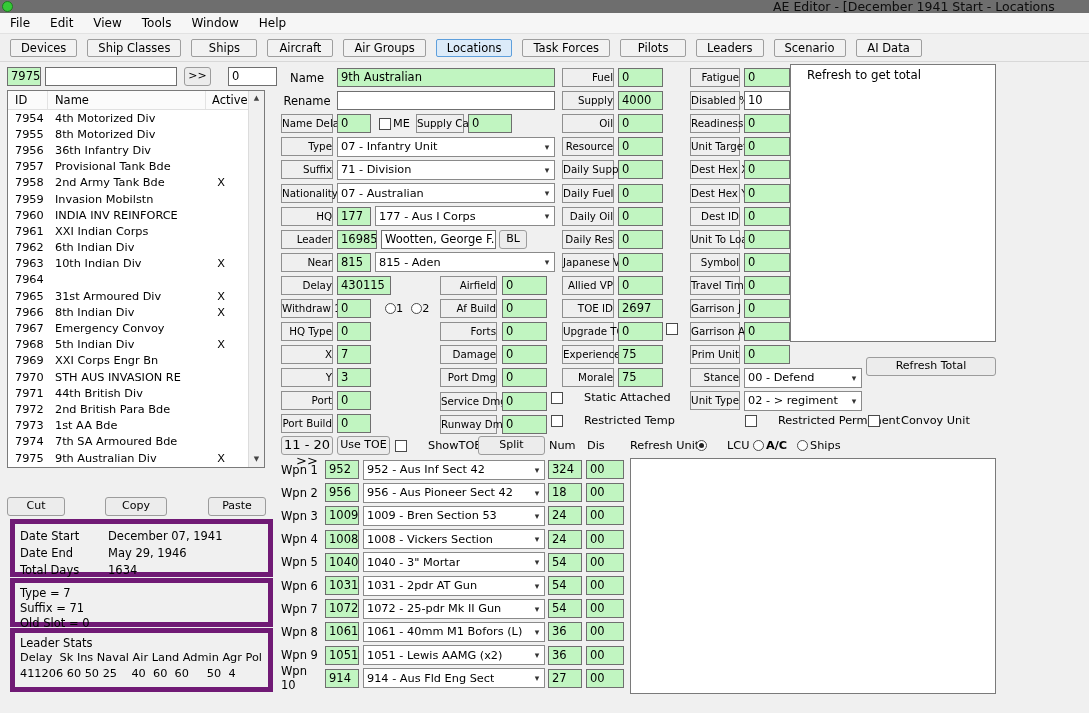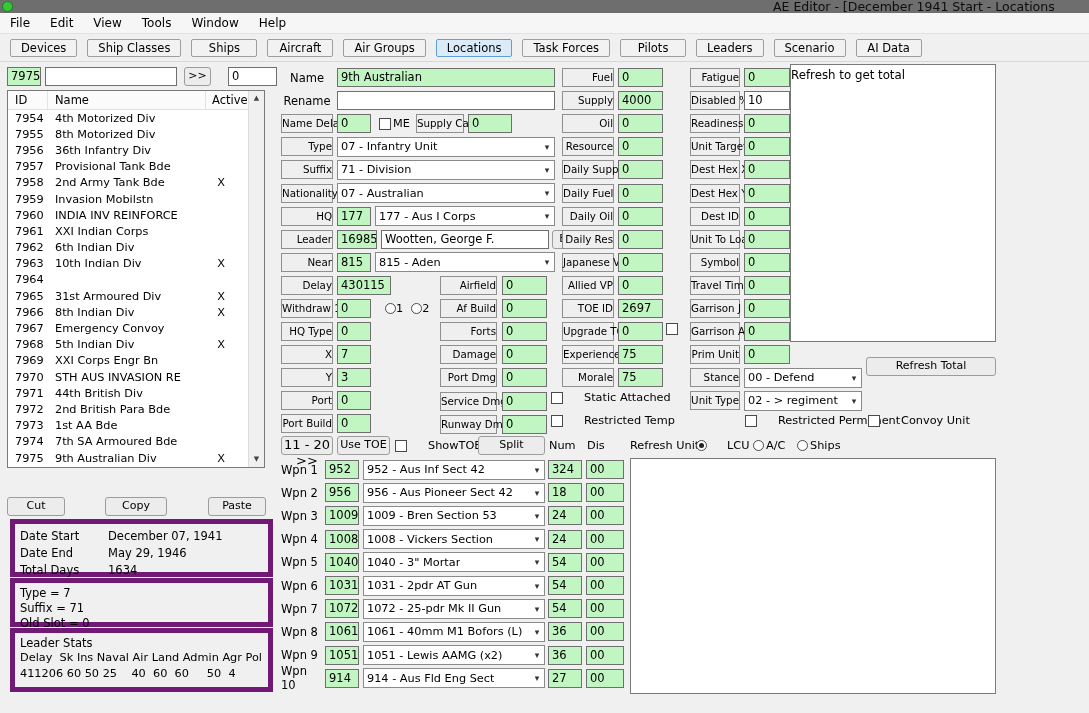--- a/index.html
+++ b/index.html
@@ -25,21 +25,21 @@
   .combo { display:flex; background:#fff; border:1px solid #8a8a8a; height:20px; font-size:11.3px; padding-left:3px; align-items:center; flex:none; }
   .combo-text { white-space:nowrap; overflow:hidden; }
   .combo .arrow { margin-left:auto; width:14px; text-align:center; font-size:9px; color:#333; flex:none; }
   .chk { width:12px; height:12px; background:#fff; border:1px solid #4a4a4a; flex:none; display:inline-block; }
   .radio { width:11px; height:11px; background:#fff; border:1px solid #4a4a4a; border-radius:50%; flex:none; position:relative; display:inline-block; }
   .radio.sel::after { content:""; position:absolute; left:2px; top:2px; width:5px; height:5px; border-radius:50%; background:#222; }
   .chkgrp { position:absolute; display:flex; align-items:center; gap:21px; font-size:11.3px; white-space:nowrap; }
 
   .w27{width:27px}.w28{width:28px}.w34{width:34px}.w38{width:38px}.w40{width:40px}.w44{width:44px}
   .w45{width:45px}.w46{width:46px}.w49{width:49px}.w54{width:54px}.w118{width:118px}
-  .w132{width:132px}.w143{width:168px}.w180{width:180px}.w182{width:182px}.w218{width:218px}
+  .w132{width:132px}.w143{width:115px}.w180{width:180px}.w182{width:182px}.w218{width:218px}
   .lw48{width:48px}.lw52{width:52px}
   .ml2{margin-left:2px}.ml3{margin-left:3px}.ml4{margin-left:4px}.ml5{margin-left:5px}.ml6{margin-left:6px}
   .ml7{margin-left:7px}.ml8{margin-left:8px}.ml14{margin-left:14px}.ml17{margin-left:17px}
 
   
   .left-panel { position:absolute; top:62px; left:0; width:276px; height:651px; }
   .lp-toprow { position:absolute; top:4px; left:7px; display:flex; align-items:center; height:20px; }
   .unit-list { position:absolute; top:28px; left:7px; width:258px; height:378px; background:#fff; border:1px solid #7a7a7a; overflow:hidden; }
   .list-header { display:flex; height:19px; border-bottom:1px solid #e0e0e0; background:#fbfbfb; font-size:11.5px; }
   .lh-id { width:40px; padding:2px 0 0 7px; border-right:1px solid #e3e3e3; flex:none;}
@@ -64,21 +64,21 @@
   
   .main-panel { position:absolute; top:62px; left:276px; width:813px; height:651px; }
   .frow { display:flex; align-items:center; height:23.1px; }
   .colA { position:absolute; left:5px; top:4px; }
   .colB { position:absolute; left:164px; top:212px; }
   .colB .blabel { width:57px; }
   .colC { position:absolute; left:286px; top:4px; }
   .colD { position:absolute; left:414px; top:4px; }
   .colD .blabel { width:50px; }
   .row.white .gfield { background:#ffffff; }
-  .notes-box { position:absolute; left:514px; top:2px; width:206px; height:278px; background:#fff; border:1px solid #7a7a7a; font-size:11.8px; padding:3px 0; }
+  .notes-box { position:absolute; left:514px; top:2px; width:206px; height:278px; background:#fff; border:1px solid #7a7a7a; font-size:11.8px; padding:3px 16px; }
   .btn-refresh-total { position:absolute; left:590px; top:283px; width:130px;margin-top:12px; }
   .wcontrols { position:absolute; left:0; top:374px; width:760px; height:21px; font-size:11.3px; }
   .wcontrols > * { position:absolute; top:0; }
   .wcontrols .lbl { top:3px; white-space:nowrap; }
   .wrows { position:absolute; left:5px; top:396px; }
   .wrow { display:flex; align-items:center; height:23.2px; }
   .wlabel { width:44px; font-size:11.5px; flex:none; }
   .output-box { position:absolute; left:354px; top:396px; width:366px; height:236px; background:#fff; border:1px solid #7a7a7a; }
 </style>
 </head>
@@ -558,21 +558,21 @@
       <span>ShowTOE</span>
     </div>
     <div class="btn" style="left:202px; width:67px;">Split</div>
     <span class="lbl" style="left:273px;">Num</span>
     <span class="lbl" style="left:311px;">Dis</span>
     <span class="lbl" style="left:354px;">Refresh Units</span>
     <div class="chkgrp" style="left:420px; top:3px; gap:20px;">
       <span class="radio sel"></span>
       <span>LCU</span>
     </div>
-    <div class="chkgrp" style="left:477px; top:3px; gap:2px;">
+    <div class="chkgrp" style="left:477px; top:3px; gap:2px;font-weight:bold;">
       <span class="radio"></span>
       <span>A/C</span>
     </div>
     <div class="chkgrp" style="left:521px; top:3px; gap:2px;">
       <span class="radio"></span>
       <span>Ships</span>
     </div>
   </div>
 
   <div class="wrows">

